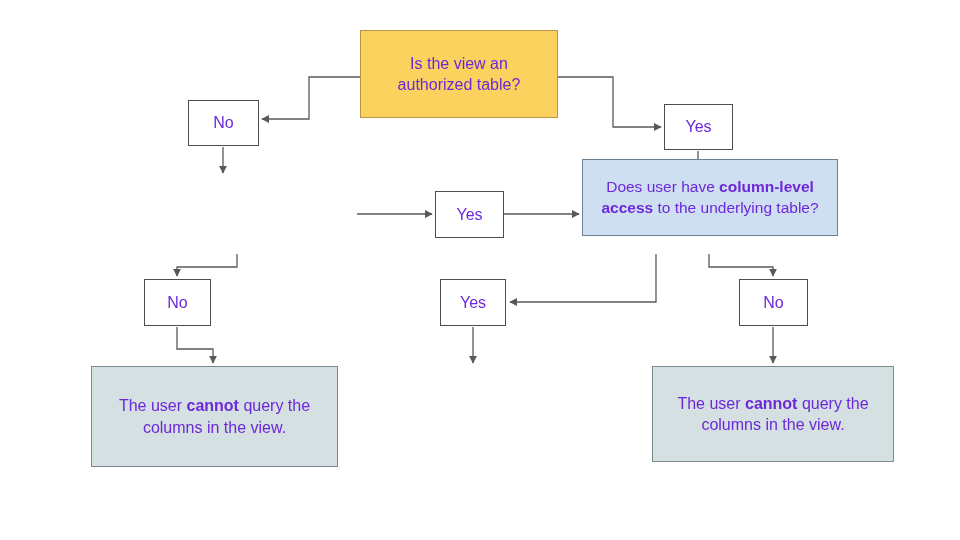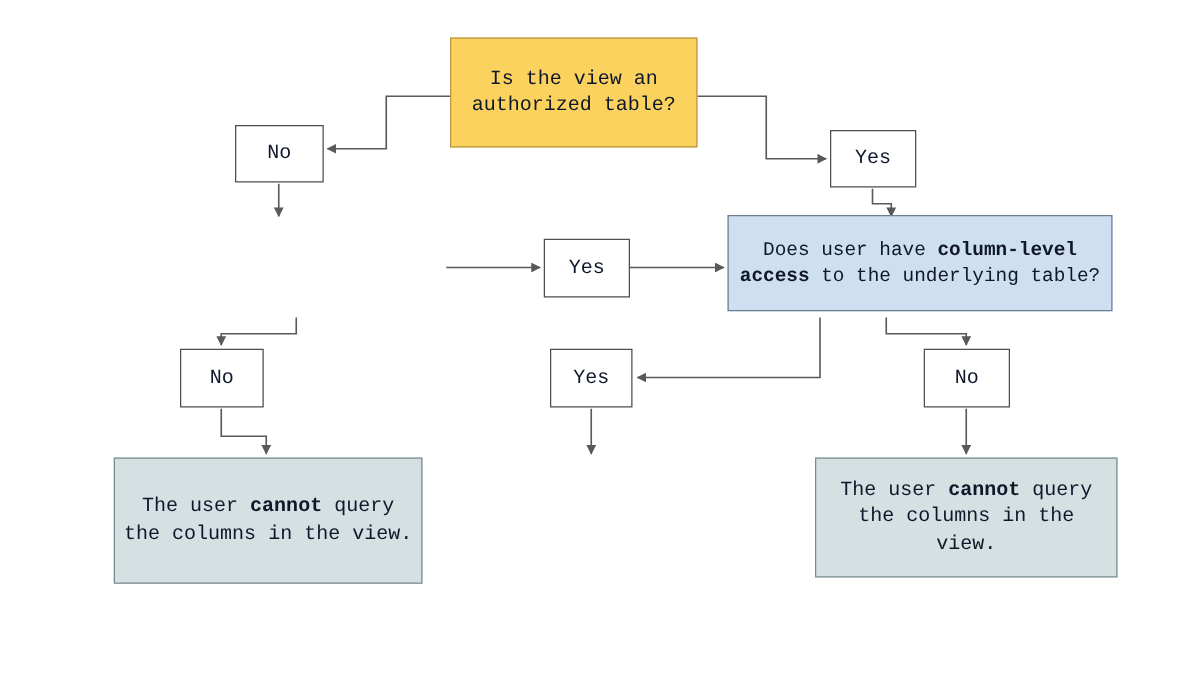--- a/index.html
+++ b/index.html
@@ -16,24 +16,23 @@
     overflow: hidden;
   }
   .node {
     position: absolute;
     box-sizing: border-box;
     border: 1px solid #4d4d4d;
     display: flex;
     align-items: center;
     justify-content: flex-end;
     text-align: center;
-    color: #0f172a;
+    color: #6d28d9;
     line-height: 1.32;
     padding: 2px 6px;
-    font-family: Liberation Mono, monospace;
   }
   .node-text { display: block; width: 100%; }
   .decision-main {
     background: #fbd25e;
     border-color: #b79544;
     font-size: 16px;
   }
   .question {
     background: #cfdff2;
     border-color: #6e7f91;
@@ -109,21 +108,21 @@
 
   <div class="node small-label" style="left:664px; top:104px; width:69px; height:46px;">
     <span class="node-text">Yes</span>
   </div>
 
 
   <div class="node small-label" style="left:435px; top:191px; width:69px; height:47px;">
     <span class="node-text">Yes</span>
   </div>
 
-  <div class="node question" style="left:582px; top:172px; width:308px; height:77px;">
+  <div class="node question" style="left:582px; top:159px; width:256px; height:77px;">
     <span class="node-text"><span>Does user have </span><b>column-level access</b><span> to the underlying table?</span></span>
   </div>
 
   <div class="node small-label" style="left:144px; top:279px; width:67px; height:47px;">
     <span class="node-text">No</span>
   </div>
 
   <div class="node small-label" style="left:440px; top:279px; width:66px; height:47px;">
     <span class="node-text">Yes</span>
   </div>

